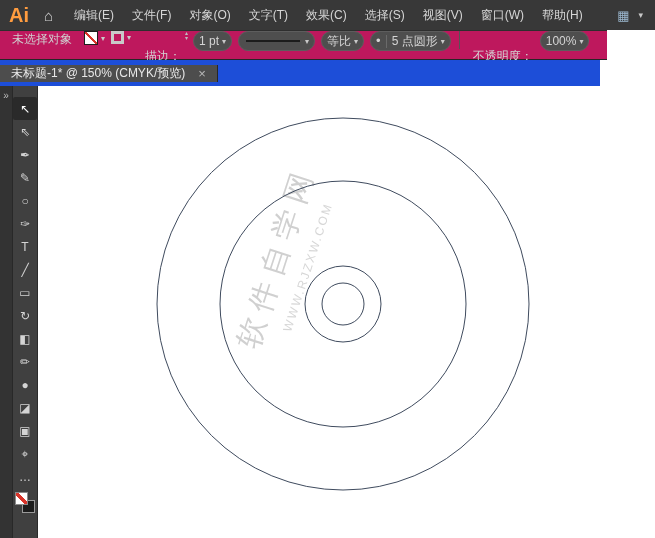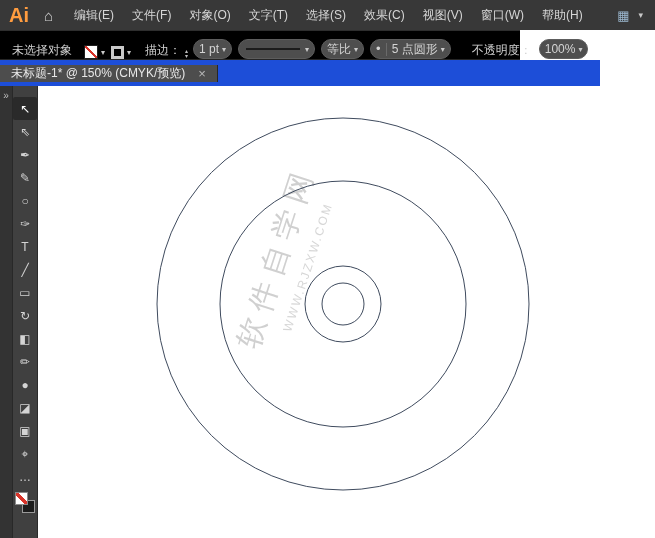--- a/index.html
+++ b/index.html
@@ -18,35 +18,35 @@
   .logo { color:#ff9c3f; font-weight:bold; font-size:20px; margin-left:9px; }
   .home-glyph { font-size:15px; margin-left:15px; color:#d6d6d6; }
   .menus { display:flex; margin-left:12px; }
   .menu-item { padding:0 9px; line-height:30px; cursor:default; white-space:nowrap; }
   .mb-right { margin-left:auto; display:flex; align-items:center; gap:9px; margin-right:12px; }
   .ws-icon { color:#9bb7cf; font-size:13px; }
   .chev { font-size:9px; color:#c9c9c9; }
 
   
   .control-bar {
-    position:absolute; left:0; top:30px; width:520px; height:30px;
-    background:#000000; border-top:1px solid #2e2e2e; border-bottom:1px solid #262626;
-    box-sizing:border-box; display:flex; align-items:flex-end;
+    position:absolute; left:0; top:30px; width:607px; height:30px;
+    background:#be185d; border-top:1px solid #2e2e2e; border-bottom:1px solid #262626;
+    box-sizing:border-box; display:flex; align-items:flex-start;
     color:#d4d4d4; font-size:12px; z-index:10; white-space:nowrap;
   }
   .cb-status { margin-left:12px; margin-right:12px; color:#cfcfcf; }
   .swatch-group { display:flex; align-items:center; margin-right:6px; }
   .fill-swatch {
     width:14px; height:14px; box-sizing:border-box; border:1px solid #1e1e1e;
     background-color:#ffffff;
     background-image:linear-gradient(45deg, transparent 42%, #d8342a 42%, #d8342a 58%, transparent 58%);
   }
   .stroke-swatch { width:7px; height:7px; border:3px solid #c9c9c9; background:transparent; }
   .dd { font-size:8px; color:#c9c9c9; margin-left:3px; }
-  .cb-label { margin:8px 4px 0 8px; }
+  .cb-label { margin:17px 4px 0 8px; }
   .stepper { display:flex; flex-direction:column; align-items:center; line-height:5px; font-size:6px; color:#bdbdbd; margin-right:2px; }
   .combo {
     display:flex; align-items:center; height:18px; padding:0 5px; margin:0 3px;
     background:#4e4e4e; border:1px solid #5d5d5d; border-radius:10px;
   }
   .line-preview { width:54px; border-top:2px solid #1c1c1c; margin:0 2px; }
   .bullet { font-size:13px; margin-right:4px; line-height:10px; }
   .mini-sep { width:1px; height:13px; background:#6a6a6a; margin:0 5px 0 1px; }
   .vdiv { width:1px; height:18px; background:#555555; margin:0 5px; }
 
@@ -114,22 +114,22 @@
 <div class="app">
 
   <header class="menu-bar">
     <span class="logo">Ai</span>
     <span class="home-glyph">⌂</span>
     <nav class="menus">
       <span class="menu-item">编辑(E)</span>
       <span class="menu-item">文件(F)</span>
       <span class="menu-item">对象(O)</span>
       <span class="menu-item">文字(T)</span>
+      <span class="menu-item">效果(C)</span>
       <span class="menu-item">选择(S)</span>
-      <span class="menu-item">效果(C)</span>
       <span class="menu-item">视图(V)</span>
       <span class="menu-item">窗口(W)</span>
       <span class="menu-item">帮助(H)</span>
     </nav>
     <span class="mb-right">
       <span class="ws-icon">▦</span>
       <span class="chev">▾</span>
     </span>
   </header>
 

